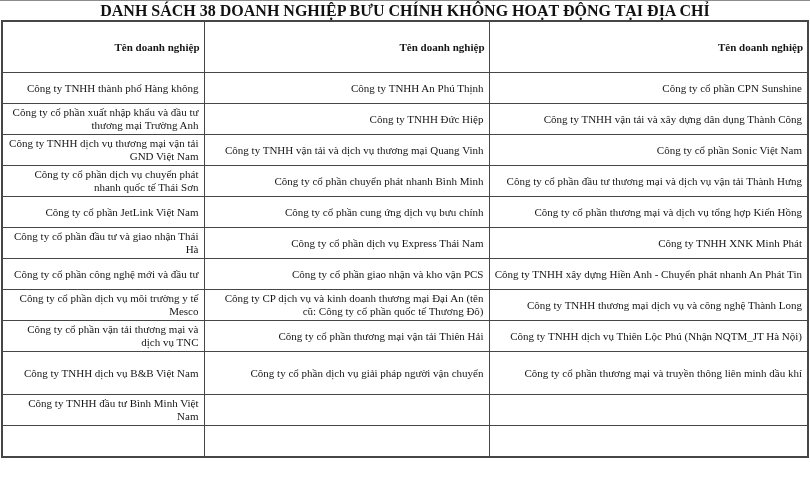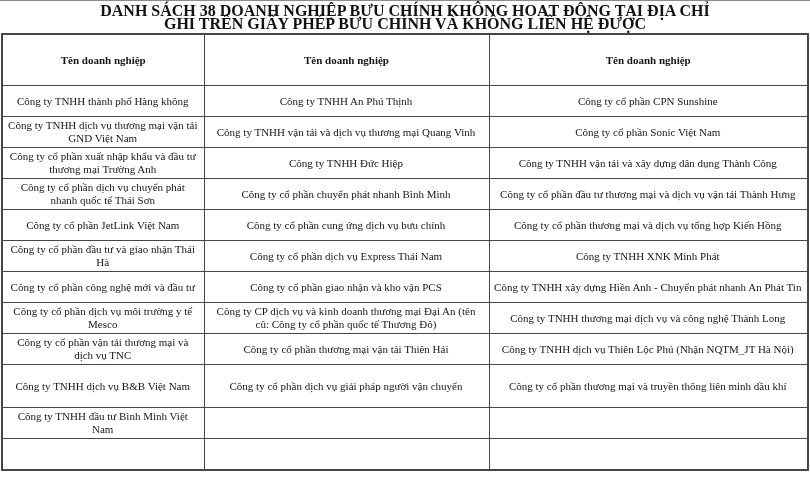--- a/index.html
+++ b/index.html
@@ -39,39 +39,38 @@
   table.company-table td {
     border: 1px solid #464646;
     font-size: 11px;
     line-height: 13px;
     vertical-align: middle;
     overflow: hidden;
   }
   table.company-table th {
     height: 46px;
     font-weight: bold;
-    text-align: center;
+    text-align: right;
     padding: 2px 4px;
   }
   table.company-table td {
     padding: 2px 5px 2px 4px;
-    text-align: center;
+    text-align: right;
   }
   tbody tr { height: 31px; }
   tbody tr:nth-child(10) { height: 43px; }
   tbody tr:nth-child(14) { height: 26px; }
 </style>
 </head>
 <body>
 
 <div class="top-hairline"></div>
 
 <div class="doc-title">
   <div>DANH SÁCH 38 DOANH NGHIỆP BƯU CHÍNH KHÔNG HOẠT ĐỘNG TẠI ĐỊA CHỈ</div>
-  <div>GHI TRÊN GIẤY PHÉP BƯU CHÍNH VÀ KHÔNG LIÊN HỆ ĐƯỢC</div>
 </div>
 
 <table class="company-table">
   <colgroup>
     <col style="width:202px">
     <col style="width:285px">
     <col style="width:319px">
   </colgroup>
   <thead>
     <tr>
@@ -80,28 +79,28 @@
       <th>Tên doanh nghiệp</th>
     </tr>
   </thead>
   <tbody>
       <tr>
         <td>Công ty TNHH thành phố Hàng không</td>
         <td>Công ty TNHH An Phú Thịnh</td>
         <td>Công ty cổ phần CPN Sunshine</td>
       </tr>
       <tr>
+        <td>Công ty cổ phần xuất nhập khẩu và đầu tư thương mại Trường Anh</td>
+        <td>Công ty TNHH Đức Hiệp</td>
+        <td>Công ty TNHH vận tải và xây dựng dân dụng Thành Công</td>
+      </tr>
+      <tr>
         <td>Công ty TNHH dịch vụ thương mại vận tải GND Việt Nam</td>
         <td>Công ty TNHH vận tải và dịch vụ thương mại Quang Vinh</td>
         <td>Công ty cổ phần Sonic Việt Nam</td>
-      </tr>
-      <tr>
-        <td>Công ty cổ phần xuất nhập khẩu và đầu tư thương mại Trường Anh</td>
-        <td>Công ty TNHH Đức Hiệp</td>
-        <td>Công ty TNHH vận tải và xây dựng dân dụng Thành Công</td>
       </tr>
       <tr>
         <td>Công ty cổ phần dịch vụ chuyển phát nhanh quốc tế Thái Sơn</td>
         <td>Công ty cổ phần chuyển phát nhanh Bình Minh</td>
         <td>Công ty cổ phần đầu tư thương mại và dịch vụ vận tải Thành Hưng</td>
       </tr>
       <tr>
         <td>Công ty cổ phần JetLink Việt Nam</td>
         <td>Công ty cổ phần cung ứng dịch vụ bưu chính</td>
         <td>Công ty cổ phần thương mại và dịch vụ tổng hợp Kiến Hồng</td>

